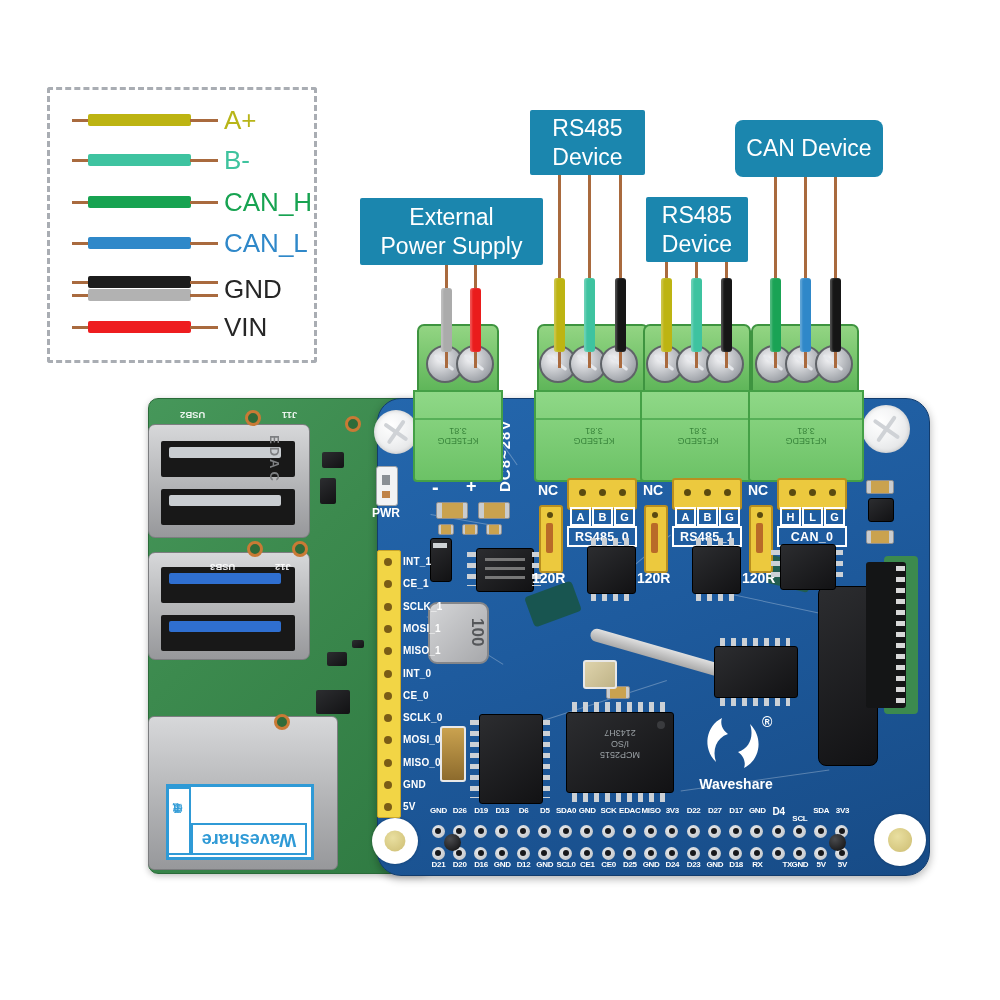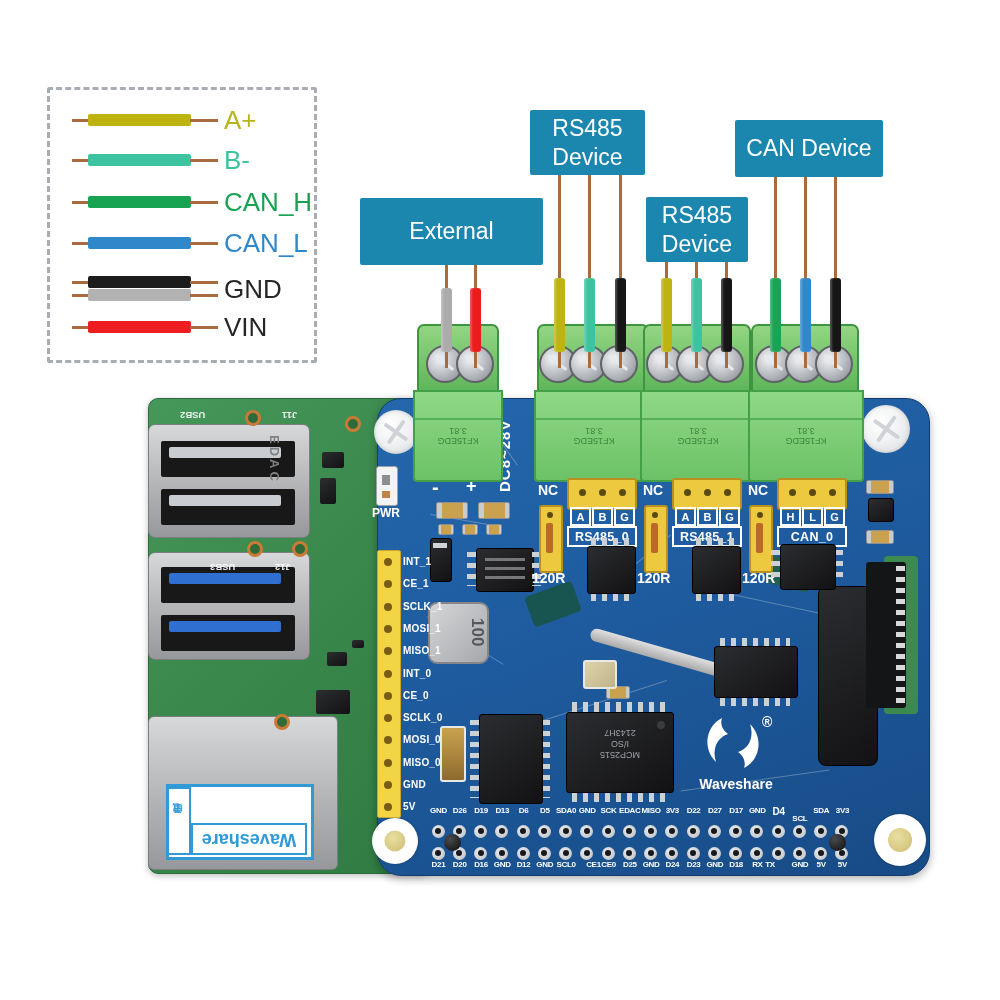--- a/index.html
+++ b/index.html
@@ -184,30 +184,31 @@
     <div style="position: absolute; left: 72px; top: 294px; width: 18px; height: 3px; background: rgb(169, 106, 62);"></div>
     <div style="position: absolute; left: 88px; top: 289px; width: 103px; height: 12px; background: rgb(178, 178, 178); border-radius: 2px;"></div>
     <div style="position: absolute; left: 190px; top: 294px; width: 28px; height: 3px; background: rgb(169, 106, 62);"></div>
     <div style="position: absolute; left: 224px; top: 274px; width: 86px; height: 30px; line-height: 30px; font-size: 26px; color: rgb(38, 38, 38);">GND</div>
     <div style="position: absolute; left: 72px; top: 326px; width: 18px; height: 3px; background: rgb(169, 106, 62);"></div>
     <div style="position: absolute; left: 88px; top: 321px; width: 103px; height: 12px; background: rgb(238, 29, 31); border-radius: 2px;"></div>
     <div style="position: absolute; left: 190px; top: 326px; width: 28px; height: 3px; background: rgb(169, 106, 62);"></div>
     <div style="position: absolute; left: 224px; top: 312px; width: 86px; height: 30px; line-height: 30px; font-size: 26px; color: rgb(38, 38, 38);">VIN</div>
     <div style="position: absolute; left: 360px; top: 198px; width: 183px; height: 67px; background: rgb(27, 134, 174); color: rgb(255, 255, 255); display: flex; flex-direction: column; align-items: center; justify-content: center; font-size: 23px; line-height: 29px; border-radius: 2px; text-align: center;">
       <div>External</div>
+      <div>Power Supply</div>
     </div>
     <div style="position: absolute; left: 530px; top: 110px; width: 115px; height: 65px; background: rgb(27, 134, 174); color: rgb(255, 255, 255); display: flex; flex-direction: column; align-items: center; justify-content: center; font-size: 23px; line-height: 29px; border-radius: 2px; text-align: center;">
       <div>RS485</div>
       <div>Device</div>
     </div>
     <div style="position: absolute; left: 646px; top: 197px; width: 102px; height: 65px; background: rgb(27, 134, 174); color: rgb(255, 255, 255); display: flex; flex-direction: column; align-items: center; justify-content: center; font-size: 23px; line-height: 29px; border-radius: 2px; text-align: center;">
       <div>RS485</div>
       <div>Device</div>
     </div>
-    <div style="position: absolute; left: 735px; top: 120px; width: 148px; height: 57px; background: rgb(27, 134, 174); color: rgb(255, 255, 255); display: flex; flex-direction: column; align-items: center; justify-content: center; font-size: 23px; line-height: 29px; border-radius: 2px; text-align: center;">
+    <div style="position: absolute; left: 735px; top: 120px; width: 148px; height: 57px; background: rgb(27, 134, 174); color: rgb(255, 255, 255); display: flex; flex-direction: column; align-items: center; justify-content: center; font-size: 23px; line-height: 29px; border-radius: 8px; text-align: center;">
       <div>CAN Device</div>
     </div>
     <div style="position: absolute; left: 417px; top: 324px; width: 78px; height: 68px; background: linear-gradient(rgb(147, 213, 131), rgb(92, 180, 87)); border: 2px solid rgb(62, 148, 64); border-radius: 7px 7px 0px 0px;"></div>
     <div style="position: absolute; left: 413px; top: 390px; width: 86px; height: 88px; background: linear-gradient(rgb(143, 216, 135), rgb(108, 194, 102)); border: 2px solid rgb(68, 160, 70); border-radius: 0px 0px 4px 4px;">
       <div style="position: absolute; left: 0px; top: 26px; width: 100%; height: 2px; background: rgb(87, 176, 88);"></div>
       <div style="position: absolute; left: 0px; top: 34px; width: 100%; text-align: center; color: rgba(35, 110, 40, 0.75); font-size: 9px; line-height: 10px; transform: rotate(180deg);">
         <div>KF15EDG</div>
         <div>3.81</div>
       </div>
     </div>
@@ -436,21 +437,21 @@
       <div style="position: absolute; left: 3.5px; top: 3.5px; width: 6px; height: 6px; border-radius: 50%; background: rgb(23, 24, 27);"></div>
     </div>
     <div style="position: absolute; left: 552.56px; top: 860px; width: 27px; text-align: center; color: rgb(255, 255, 255); font-size: 8px; font-weight: bold; letter-spacing: -0.3px;">SCL0</div>
     <div style="position: absolute; left: 573.82px; top: 806px; width: 27px; text-align: center; color: rgb(255, 255, 255); font-size: 8px; font-weight: bold; letter-spacing: -0.3px;">GND</div>
     <div style="position: absolute; left: 580.32px; top: 824.5px; width: 13px; height: 13px; border-radius: 50%; background: radial-gradient(circle at 38% 35%, rgb(232, 235, 238), rgb(185, 189, 194));">
       <div style="position: absolute; left: 3.5px; top: 3.5px; width: 6px; height: 6px; border-radius: 50%; background: rgb(23, 24, 27);"></div>
     </div>
     <div style="position: absolute; left: 580.32px; top: 846.5px; width: 13px; height: 13px; border-radius: 50%; background: radial-gradient(circle at 38% 35%, rgb(232, 235, 238), rgb(185, 189, 194));">
       <div style="position: absolute; left: 3.5px; top: 3.5px; width: 6px; height: 6px; border-radius: 50%; background: rgb(23, 24, 27);"></div>
     </div>
-    <div style="position: absolute; left: 573.82px; top: 860px; width: 27px; text-align: right; color: rgb(255, 255, 255); font-size: 8px; font-weight: bold; letter-spacing: -0.3px;">CE1</div>
+    <div style="position: absolute; left: 573.82px; top: 860px; width: 27px; text-align: center; color: rgb(255, 255, 255); font-size: 8px; font-weight: bold; letter-spacing: -0.3px;">CE1</div>
     <div style="position: absolute; left: 595.08px; top: 806px; width: 27px; text-align: center; color: rgb(255, 255, 255); font-size: 8px; font-weight: bold; letter-spacing: -0.3px;">SCK</div>
     <div style="position: absolute; left: 601.58px; top: 824.5px; width: 13px; height: 13px; border-radius: 50%; background: radial-gradient(circle at 38% 35%, rgb(232, 235, 238), rgb(185, 189, 194));">
       <div style="position: absolute; left: 3.5px; top: 3.5px; width: 6px; height: 6px; border-radius: 50%; background: rgb(23, 24, 27);"></div>
     </div>
     <div style="position: absolute; left: 601.58px; top: 846.5px; width: 13px; height: 13px; border-radius: 50%; background: radial-gradient(circle at 38% 35%, rgb(232, 235, 238), rgb(185, 189, 194));">
       <div style="position: absolute; left: 3.5px; top: 3.5px; width: 6px; height: 6px; border-radius: 50%; background: rgb(23, 24, 27);"></div>
     </div>
     <div style="position: absolute; left: 595.08px; top: 860px; width: 27px; text-align: center; color: rgb(255, 255, 255); font-size: 8px; font-weight: bold; letter-spacing: -0.3px;">CE0</div>
     <div style="position: absolute; left: 616.34px; top: 806px; width: 27px; text-align: center; color: rgb(255, 255, 255); font-size: 8px; font-weight: bold; letter-spacing: -0.3px;">EDAC</div>
     <div style="position: absolute; left: 622.84px; top: 824.5px; width: 13px; height: 13px; border-radius: 50%; background: radial-gradient(circle at 38% 35%, rgb(232, 235, 238), rgb(185, 189, 194));">
@@ -508,21 +509,21 @@
       <div style="position: absolute; left: 3.5px; top: 3.5px; width: 6px; height: 6px; border-radius: 50%; background: rgb(23, 24, 27);"></div>
     </div>
     <div style="position: absolute; left: 743.9px; top: 860px; width: 27px; text-align: center; color: rgb(255, 255, 255); font-size: 8px; font-weight: bold; letter-spacing: -0.3px;">RX</div>
     <div style="position: absolute; left: 765.16px; top: 806px; width: 27px; text-align: center; color: rgb(255, 255, 255); font-size: 10px; font-weight: bold; letter-spacing: -0.3px;">D4</div>
     <div style="position: absolute; left: 771.66px; top: 824.5px; width: 13px; height: 13px; border-radius: 50%; background: radial-gradient(circle at 38% 35%, rgb(232, 235, 238), rgb(185, 189, 194));">
       <div style="position: absolute; left: 3.5px; top: 3.5px; width: 6px; height: 6px; border-radius: 50%; background: rgb(23, 24, 27);"></div>
     </div>
     <div style="position: absolute; left: 771.66px; top: 846.5px; width: 13px; height: 13px; border-radius: 50%; background: radial-gradient(circle at 38% 35%, rgb(232, 235, 238), rgb(185, 189, 194));">
       <div style="position: absolute; left: 3.5px; top: 3.5px; width: 6px; height: 6px; border-radius: 50%; background: rgb(23, 24, 27);"></div>
     </div>
-    <div style="position: absolute; left: 765.16px; top: 860px; width: 27px; text-align: left; color: rgb(255, 255, 255); font-size: 8px; font-weight: bold; letter-spacing: -0.3px;">TX</div>
+    <div style="position: absolute; left: 765.16px; top: 860px; width: 27px; text-align: right; color: rgb(255, 255, 255); font-size: 8px; font-weight: bold; letter-spacing: -0.3px;">TX</div>
     <div style="position: absolute; left: 786.42px; top: 806px; width: 27px; text-align: center; color: rgb(255, 255, 255); font-size: 8px; font-weight: bold; letter-spacing: -0.3px; margin-top: 8px;">SCL</div>
     <div style="position: absolute; left: 792.92px; top: 824.5px; width: 13px; height: 13px; border-radius: 50%; background: radial-gradient(circle at 38% 35%, rgb(232, 235, 238), rgb(185, 189, 194));">
       <div style="position: absolute; left: 3.5px; top: 3.5px; width: 6px; height: 6px; border-radius: 50%; background: rgb(23, 24, 27);"></div>
     </div>
     <div style="position: absolute; left: 792.92px; top: 846.5px; width: 13px; height: 13px; border-radius: 50%; background: radial-gradient(circle at 38% 35%, rgb(232, 235, 238), rgb(185, 189, 194));">
       <div style="position: absolute; left: 3.5px; top: 3.5px; width: 6px; height: 6px; border-radius: 50%; background: rgb(23, 24, 27);"></div>
     </div>
     <div style="position: absolute; left: 786.42px; top: 860px; width: 27px; text-align: center; color: rgb(255, 255, 255); font-size: 8px; font-weight: bold; letter-spacing: -0.3px;">GND</div>
     <div style="position: absolute; left: 807.68px; top: 806px; width: 27px; text-align: center; color: rgb(255, 255, 255); font-size: 8px; font-weight: bold; letter-spacing: -0.3px;">SDA</div>
     <div style="position: absolute; left: 814.18px; top: 824.5px; width: 13px; height: 13px; border-radius: 50%; background: radial-gradient(circle at 38% 35%, rgb(232, 235, 238), rgb(185, 189, 194));">

